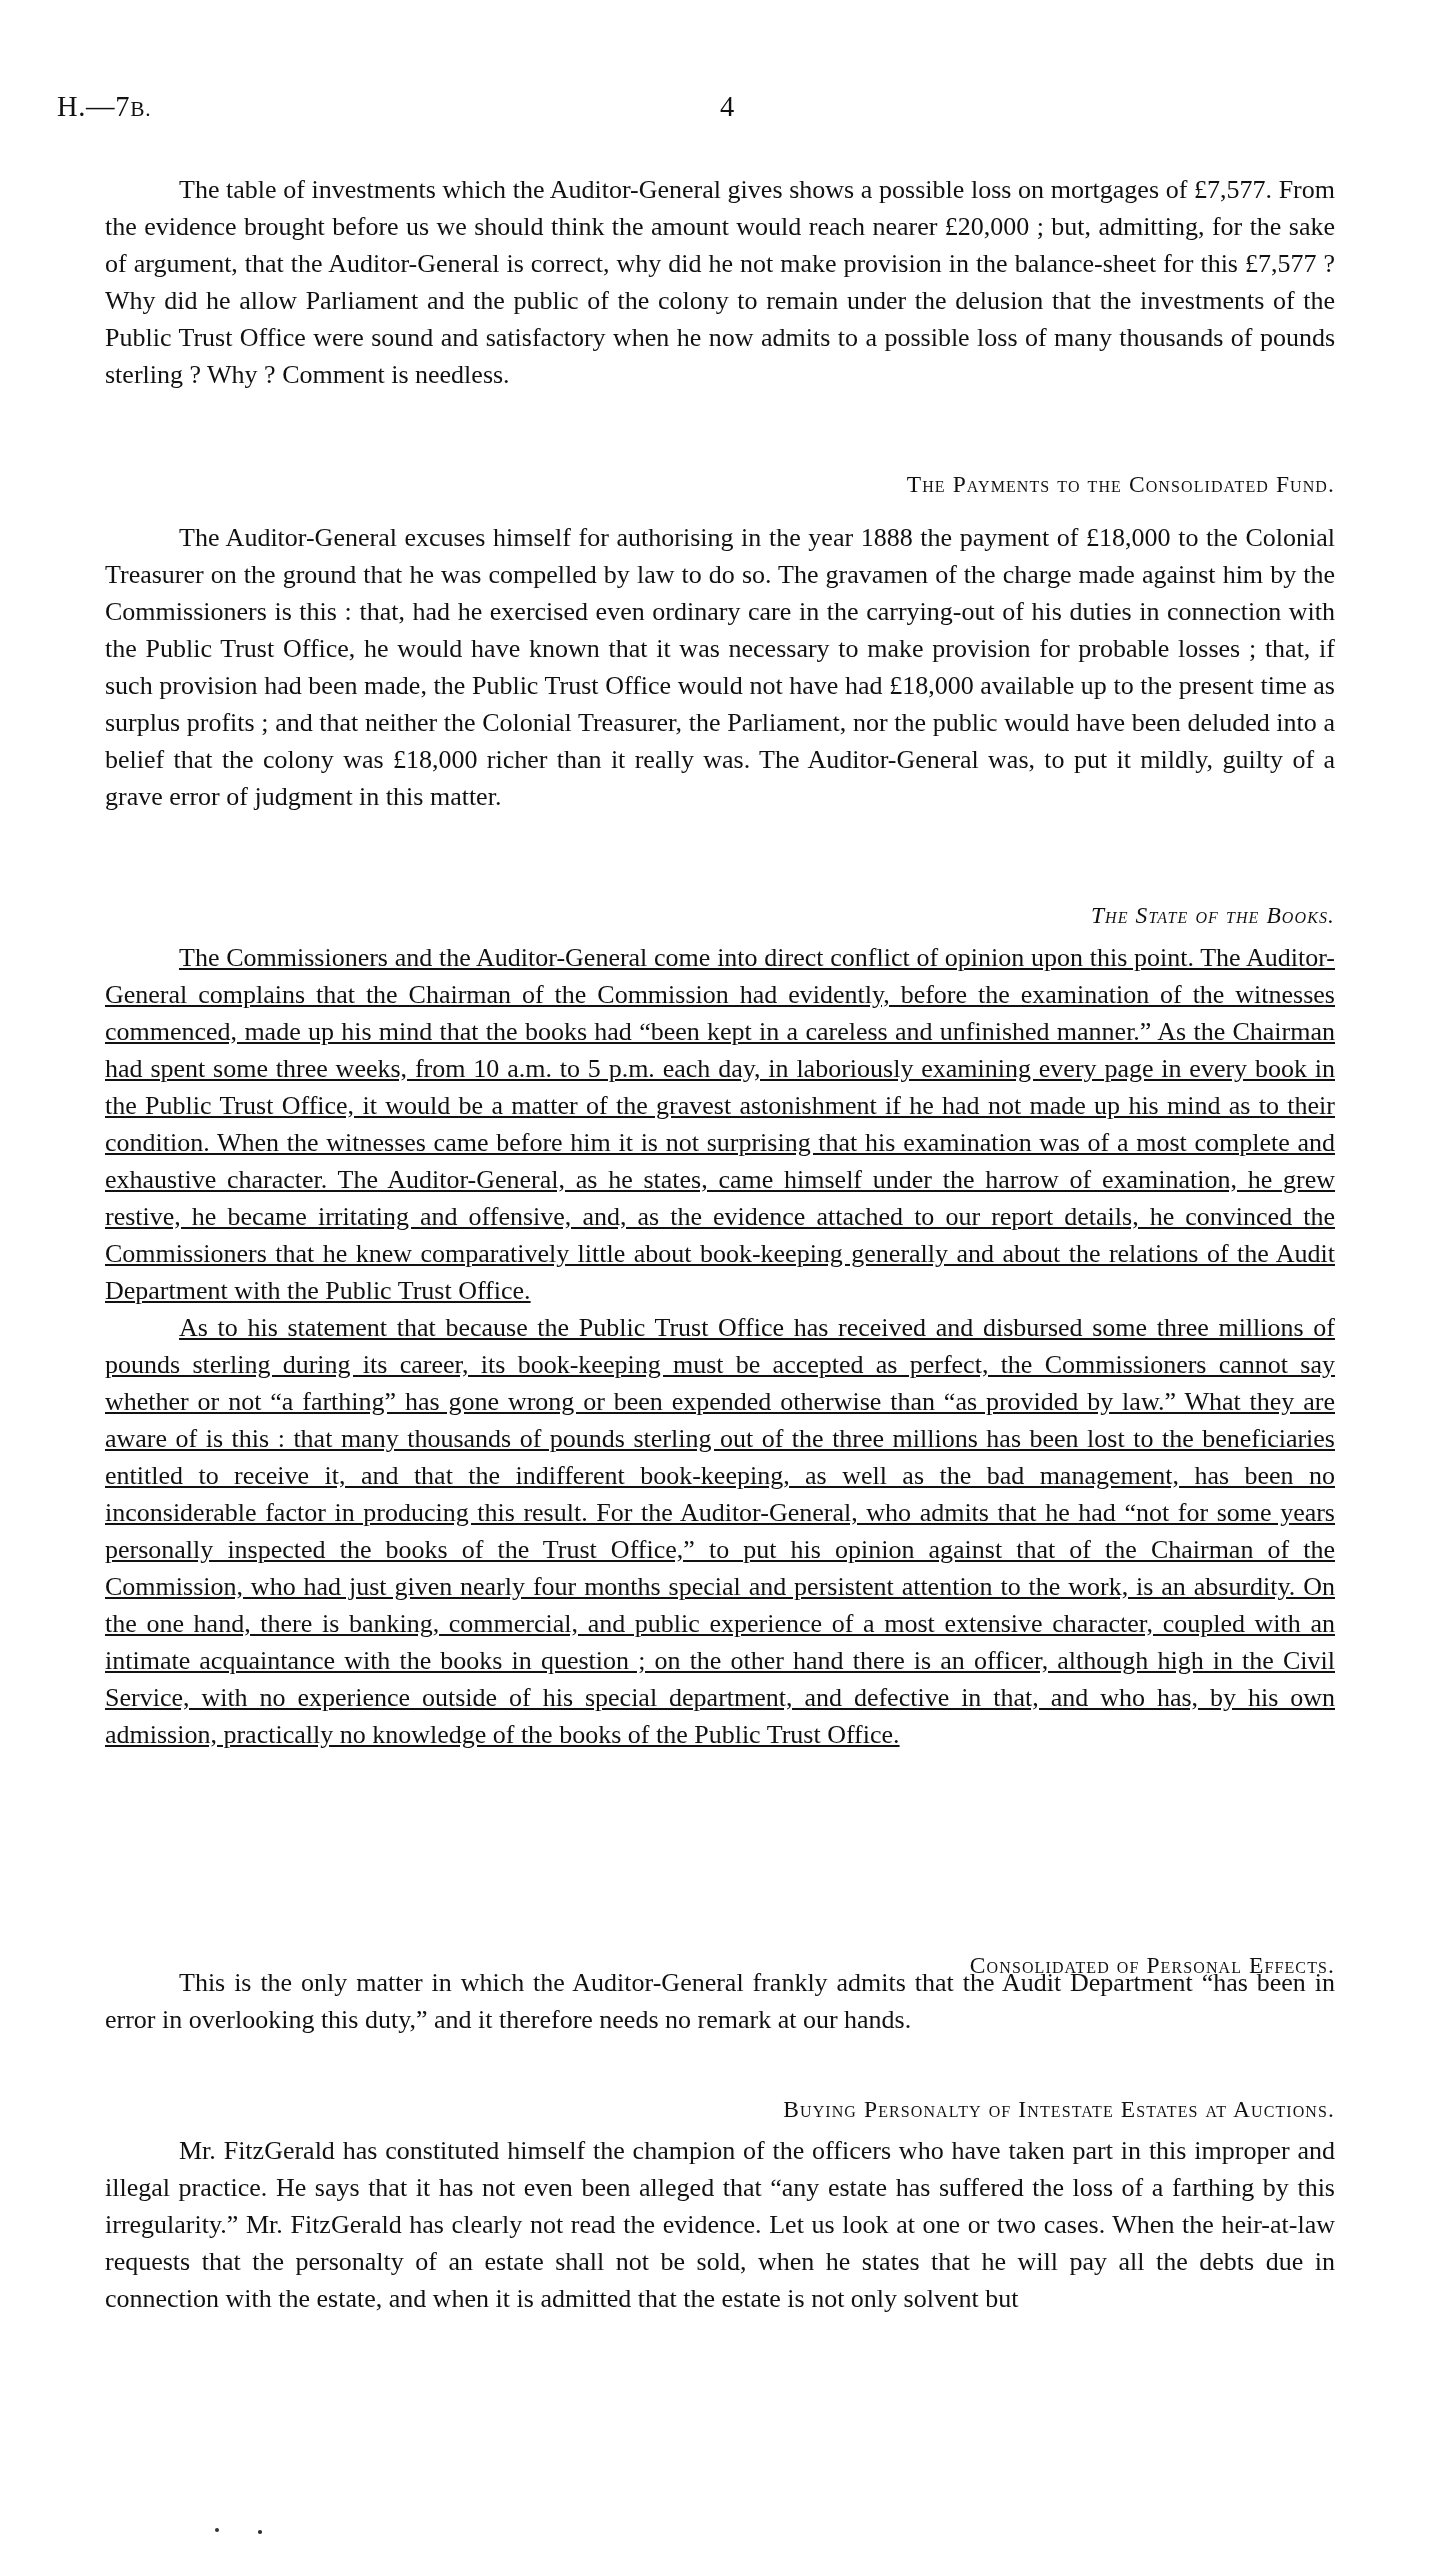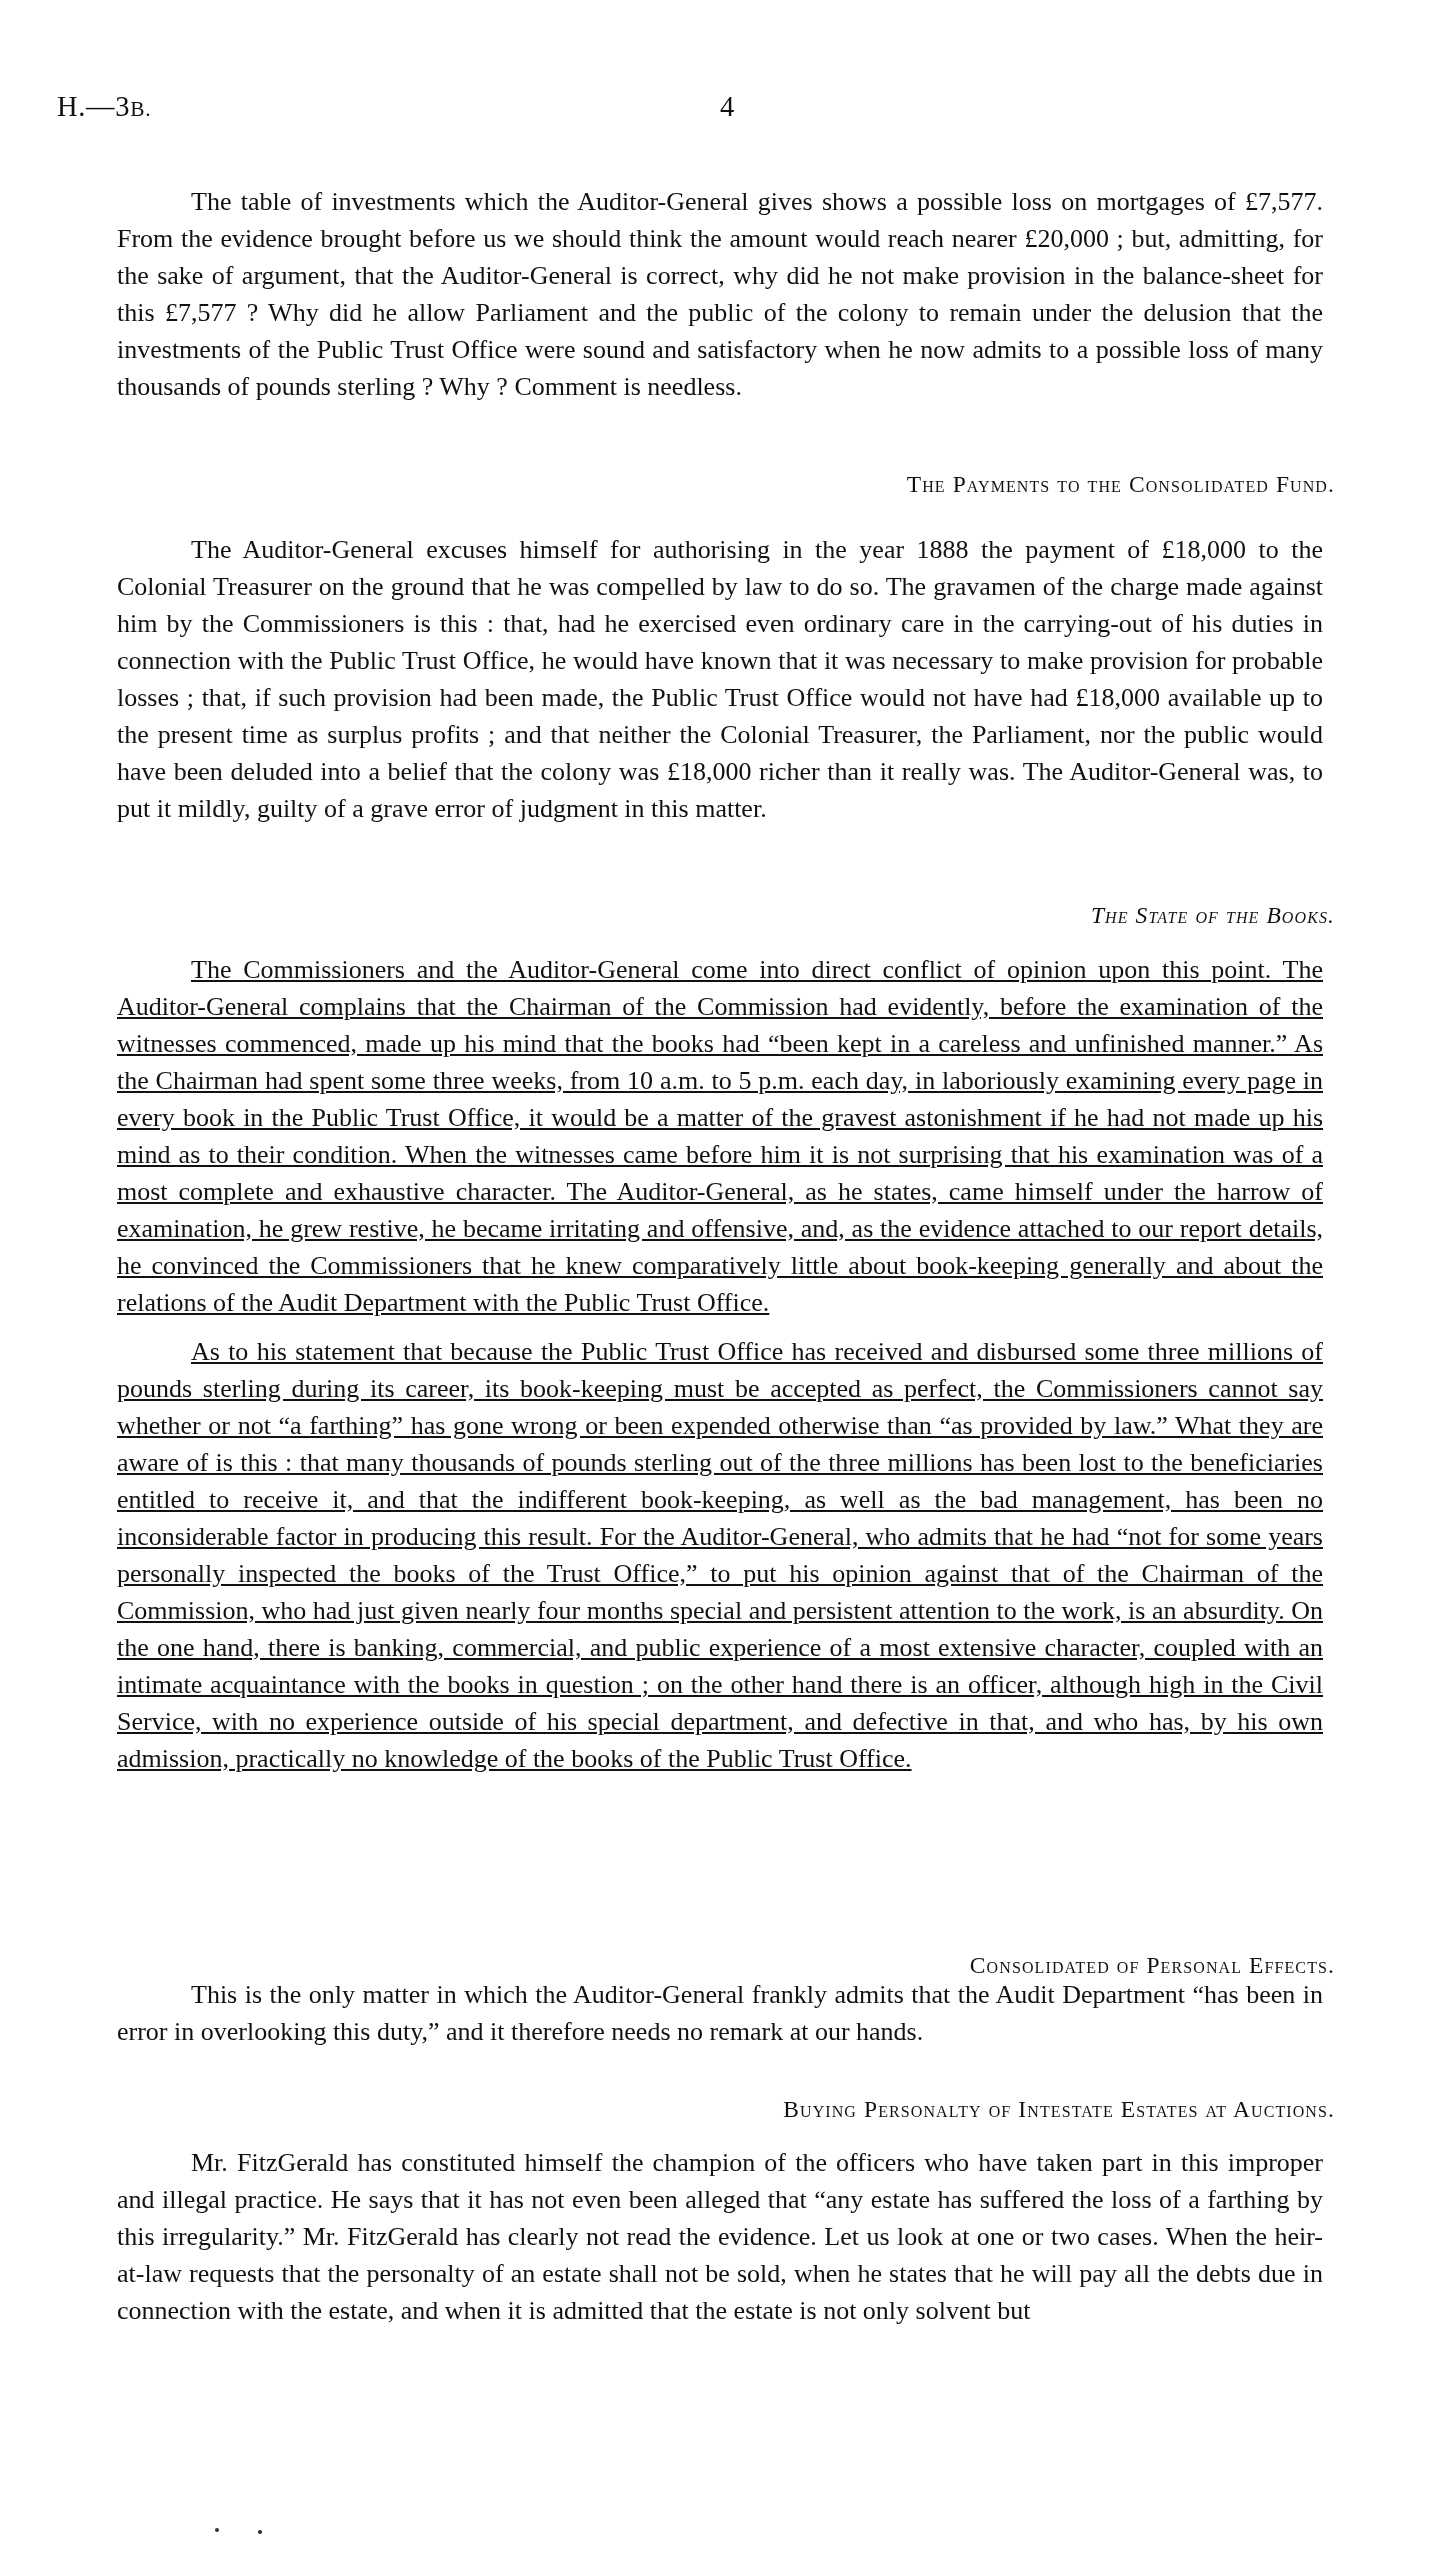--- a/index.html
+++ b/index.html
@@ -41,21 +41,21 @@
     position: absolute;
     left: 105px;
     width: 1230px;
     font-size: 26px;
     line-height: 37px;
     text-align: justify;
     text-align-last: left;
     hyphens: none;
   }
   .body-text p {
-    margin: 12px;
+    margin: 0;
     text-indent: 74px;
   }
   .section-heading {
     position: absolute;
     left: 105px;
     width: 1230px;
     text-align: right;
     font-size: 23.5px;
     font-variant: small-caps;
     letter-spacing: 1.1px;
@@ -64,21 +64,21 @@
   .scan-mark {
     position: absolute;
     background: #333;
     border-radius: 50%;
   }
 </style>
 </head>
 <body>
 
 <div class="page-header">
-  <span class="doc-ref"><span>H.—3</span><span class="sc">B.</span></span>
+  <span class="doc-ref"><span>H.—7</span><span class="sc">B.</span></span>
   <span class="page-number">4</span>
 </div>
 
 <div class="body-text" style="top:171px;">
   <p>The table of investments which the Auditor-General gives shows a possible loss on mortgages of £7,577. From the evidence brought before us we should think the amount would reach nearer £20,000 ; but, admitting, for the sake of argument, that the Auditor-General is correct, why did he not make provision in the balance-sheet for this £7,577 ? Why did he allow Parliament and the public of the colony to remain under the delusion that the investments of the Public Trust Office were sound and satisfactory when he now admits to a possible loss of many thousands of pounds sterling ? Why ? Comment is needless.</p>
 </div>
 
 <div class="section-heading" style="top:470px;">The Payments to the Consolidated Fund.</div>
 <div class="body-text" style="top:519px;">
   <p>The Auditor-General excuses himself for authorising in the year 1888 the payment of £18,000 to the Colonial Treasurer on the ground that he was compelled by law to do so. The gravamen of the charge made against him by the Commissioners is this : that, had he exercised even ordinary care in the carrying-out of his duties in connection with the Public Trust Office, he would have known that it was necessary to make provision for probable losses ; that, if such provision had been made, the Public Trust Office would not have had £18,000 available up to the present time as surplus profits ; and that neither the Colonial Treasurer, the Parliament, nor the public would have been deluded into a belief that the colony was £18,000 richer than it really was. The Auditor-General was, to put it mildly, guilty of a grave error of judgment in this matter.</p>

